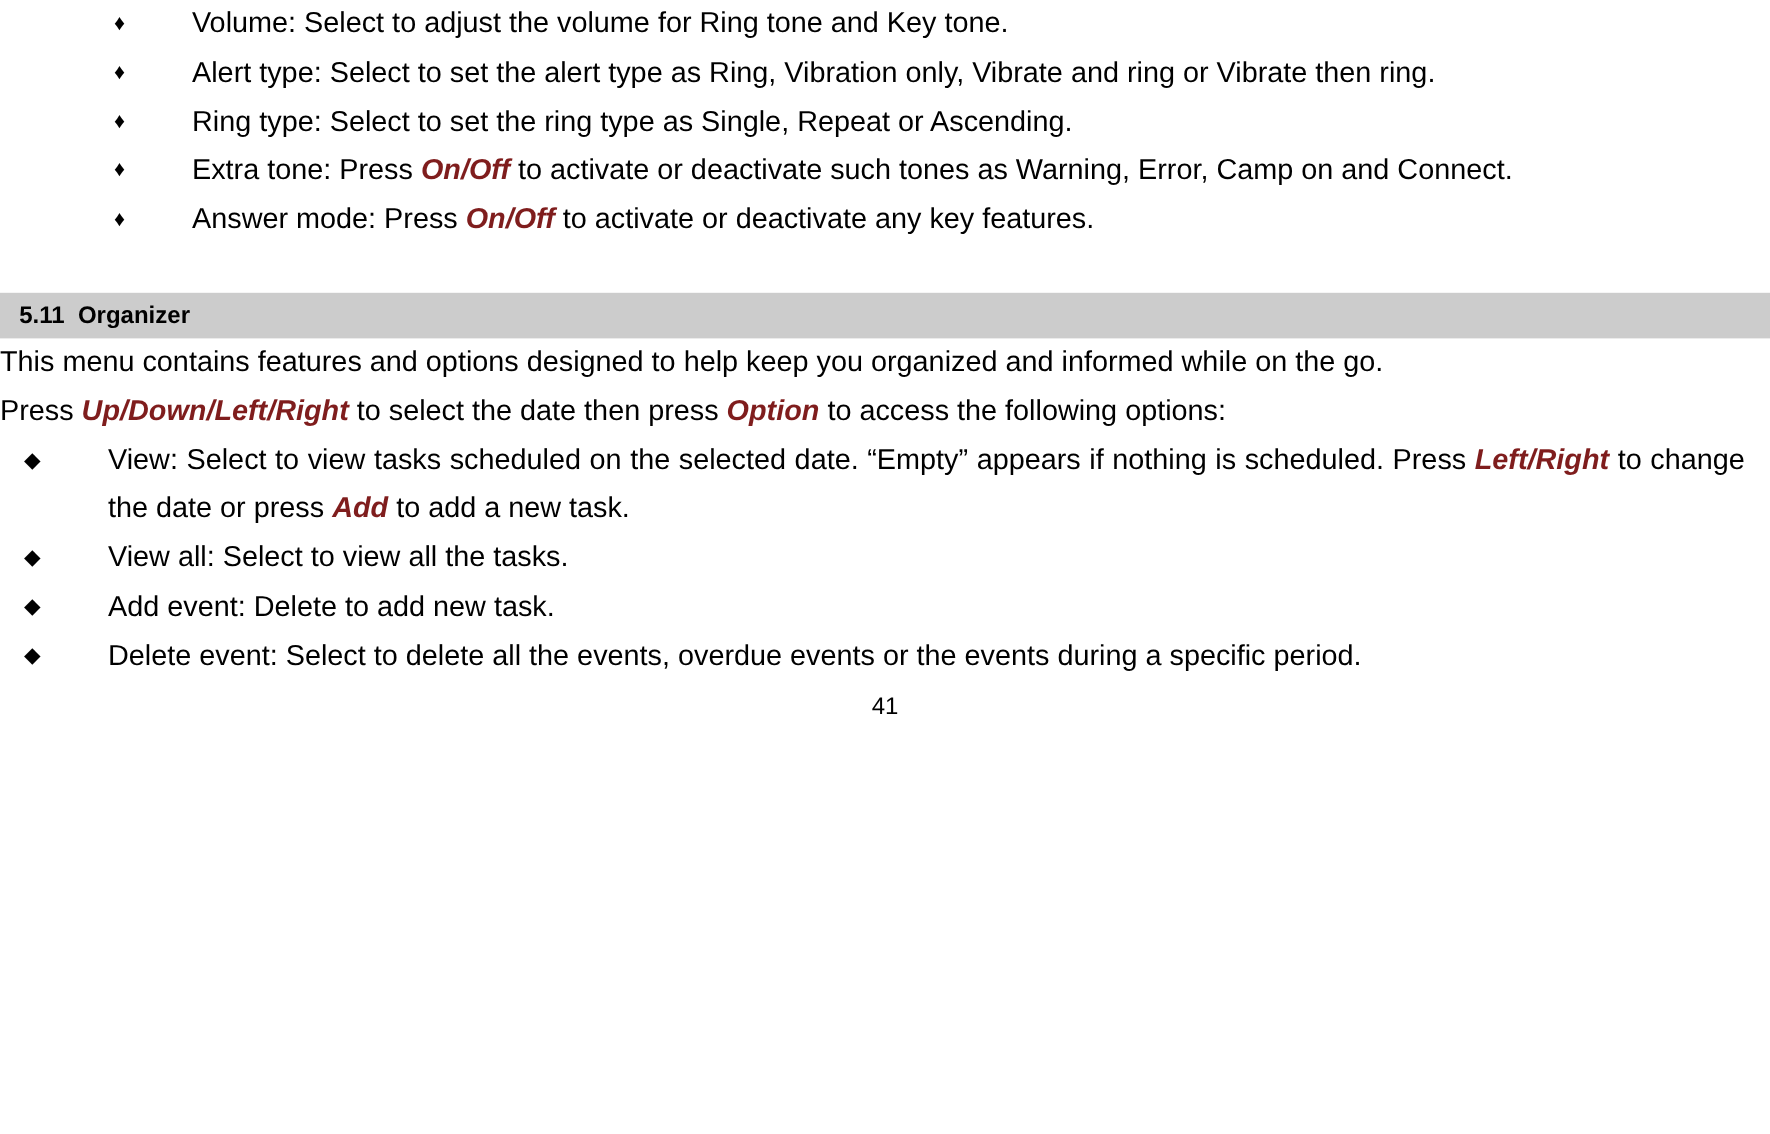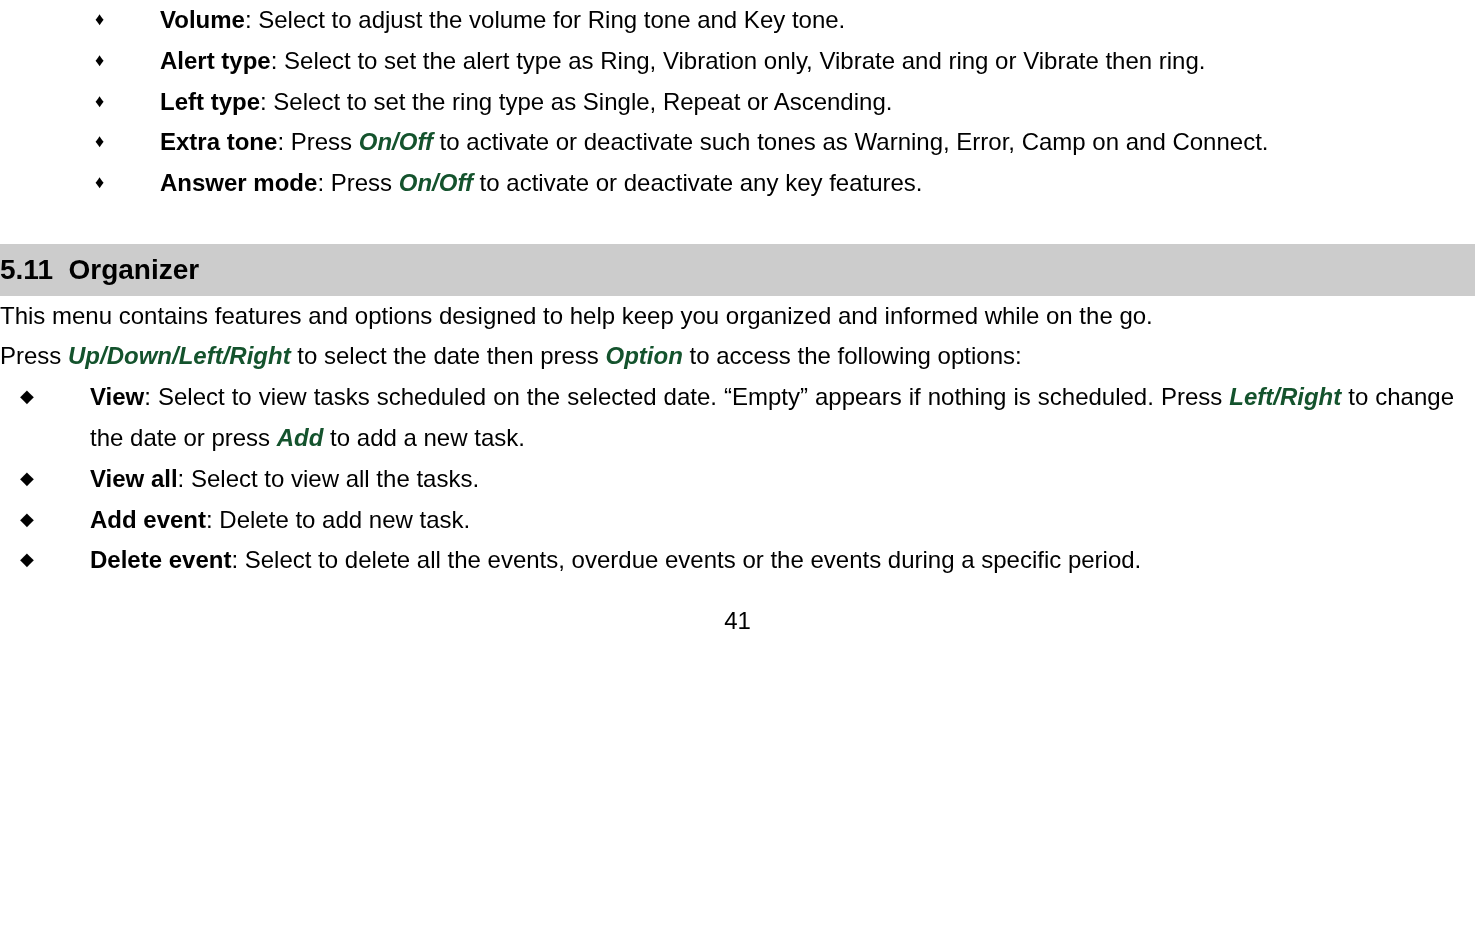--- a/index.html
+++ b/index.html
@@ -22,29 +22,29 @@
   .diamond {
     width: 65px;
     flex-shrink: 0;
     font-size: 18px;
     padding-top: 4px;
   }
   .bullet-text {
     flex: 1;
     padding-right: 20px;
   }
-  .bold { font-weight: bold; }
-  .orange { color: #14532d; font-style: italic; font-weight: bold; }
+  .bold { font-weight: normal; }
+  .orange { color: #7f1d1d; font-style: italic; font-weight: bold; }
   .note { color: #1f8fbf; font-style: italic; font-weight: bold; margin-left: 0; }
   .note-black { color: #000; }
   .section-header {
     background: #ccc;
     font-weight: bold;
-    font-size: 28px;
-    padding: 2px 0;
+    font-size: 20px;
+    padding: 2px 16px;
     margin-top: 40px;
   }
   .para {
     text-align: justify;
   }
   .subhead {
     font-weight: bold;
     font-size: 26px;
     margin-left: 75px;
     margin-top: 6px;
@@ -59,22 +59,22 @@
     font-size: 18px;
     padding-top: 4px;
   }
   .bullet-text2 {
     flex: 1;
     text-align: justify;
     padding-right: 21px;
   }
   .pagenum {
     text-align: center;
-    margin-top: 20px;
-    font-size: 24px;
+    margin-top: 4px;
+    font-size: 20px;
   }
 </style>
 </head>
 <body>
 
 <div class="page">
 
   <div class="bullet-row">
     <div class="diamond">♦</div>
     <div class="bullet-text">
@@ -85,21 +85,21 @@
   <div class="bullet-row">
     <div class="diamond">♦</div>
     <div class="bullet-text">
       <span class="bold">Alert type</span><span>: Select to set the alert type as Ring, Vibration only, Vibrate and ring or Vibrate then ring.</span>
     </div>
   </div>
 
   <div class="bullet-row">
     <div class="diamond">♦</div>
     <div class="bullet-text">
-      <span class="bold">Left type</span><span>: Select to set the ring type as Single, Repeat or Ascending.</span>
+      <span class="bold">Ring type</span><span>: Select to set the ring type as Single, Repeat or Ascending.</span>
     </div>
   </div>
 
   <div class="bullet-row">
     <div class="diamond">♦</div>
     <div class="bullet-text">
       <span class="bold">Extra tone</span><span>: Press </span><span class="orange">On/Off</span><span> to activate or deactivate such tones as Warning, Error, Camp on and Connect.</span>
     </div>
   </div>
 

